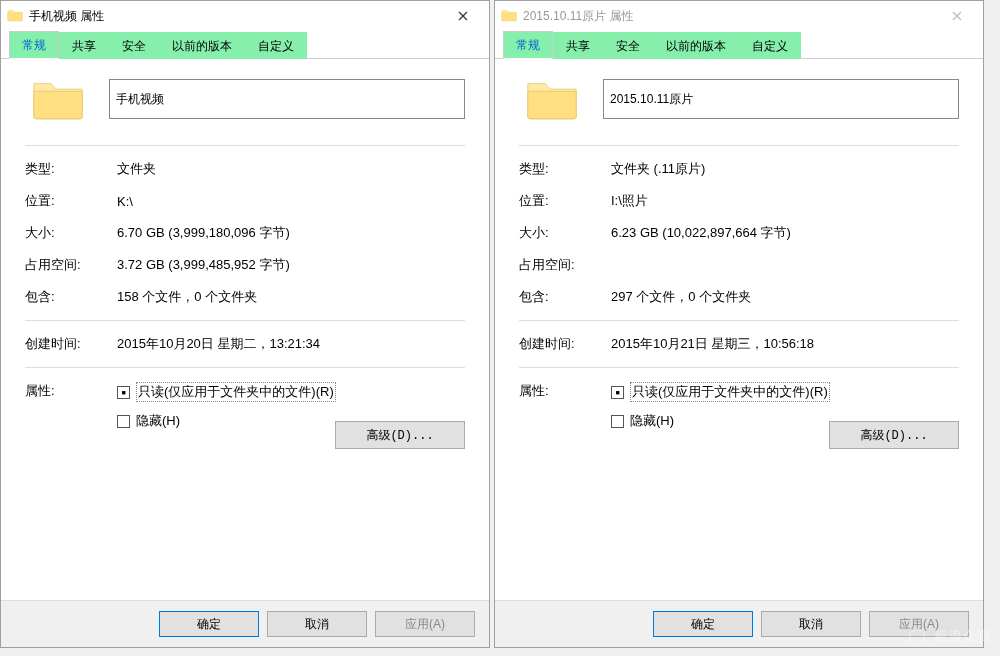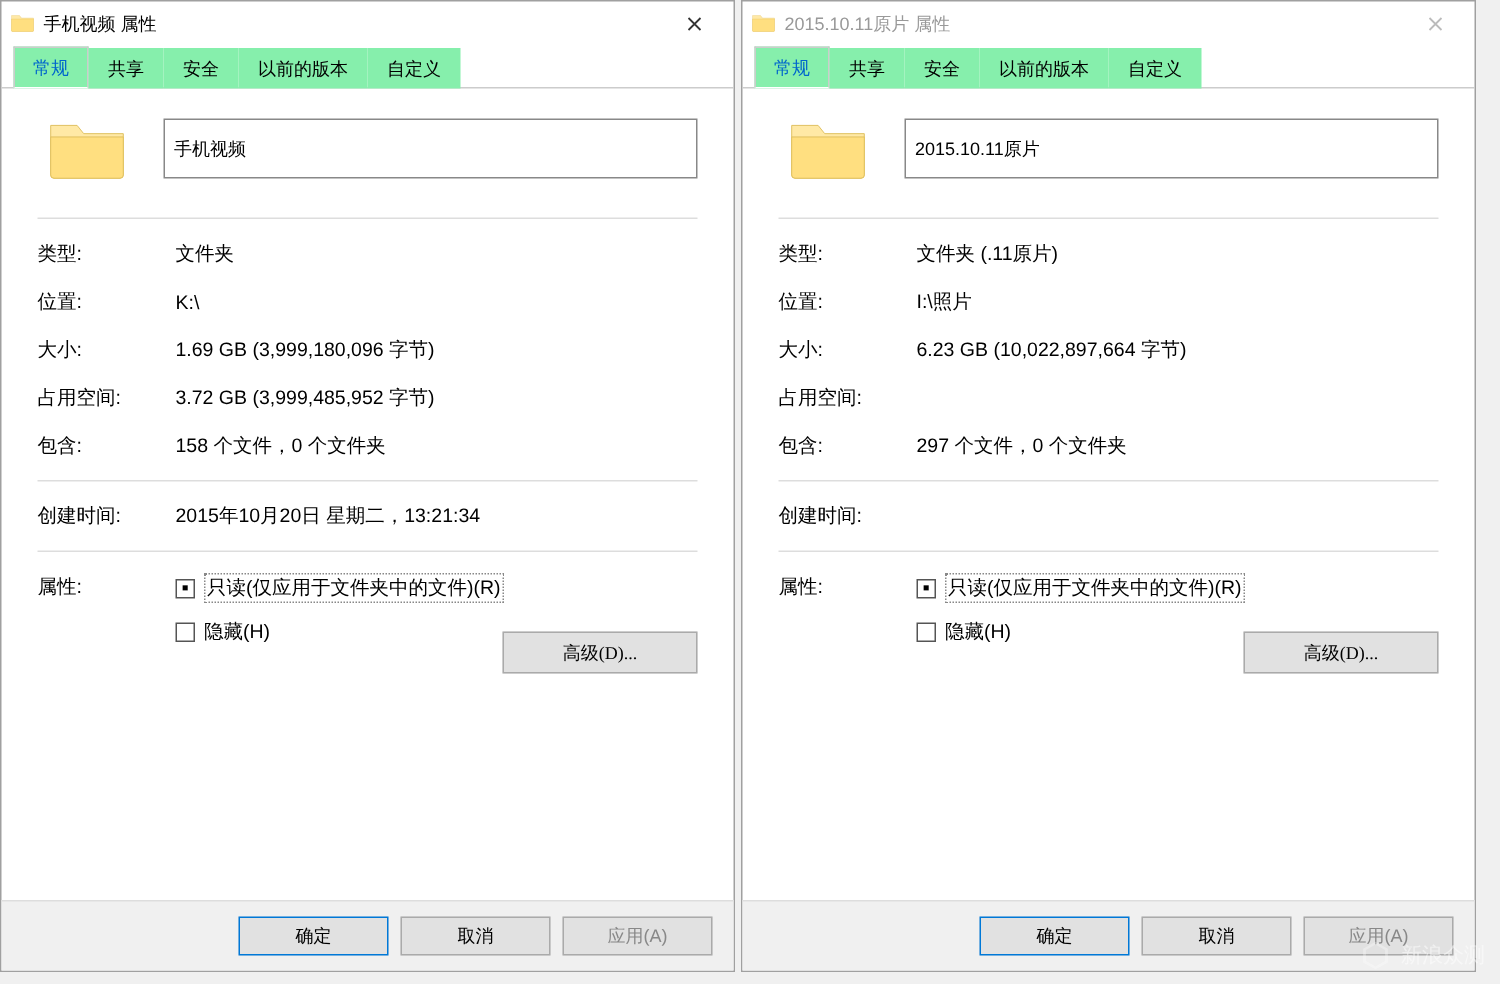--- a/index.html
+++ b/index.html
@@ -103,21 +103,21 @@
   .chk-row { display:flex; align-items:center; margin-bottom:10px; font-size:13px;}
   .chk-box {
     width:13px; height:13px; border:1px solid #555; margin-right:6px;
     display:inline-flex; align-items:center; justify-content:center;
     font-size:10px; line-height:1;
   }
   .chk-box.ind::after{ content:"■"; font-size:7px; }
   .adv-btn-wrap{ display:flex; justify-content:flex-end; margin-top:-33px; margin-bottom:10px;}
   .adv-btn{
     width:130px; height:28px; border:1px solid #aaa;
-    background:#e1e1e1; font-size:12px; font-family:Liberation Serif, serif;
+    background:#e1e1e1; font-size:12px; font-family:Liberation Mono, monospace;
     display:flex; align-items:center; justify-content:center;
   }
   .footer{
     display:flex; justify-content:flex-end; gap:8px;
     padding:10px 14px; border-top:1px solid #ddd;
     background:#f0f0f0;
   }
   .btn{
     width:100px; height:26px; border:1px solid #aaa;
     background:#e1e1e1; font-size:12px; font-family:inherit;
@@ -171,21 +171,21 @@
       <div class="row">
           <div class="label">类型:</div>
           <div class="val">文件夹</div>
         </div>
       <div class="row">
           <div class="label">位置:</div>
           <div class="val">K:\</div>
         </div>
       <div class="row">
           <div class="label">大小:</div>
-          <div class="val">1.69 GB (3,999,180,096 字节)</div>
+          <div class="val">6.70 GB (3,999,180,096 字节)</div>
         </div>
       <div class="row">
           <div class="label">占用空间:</div>
           <div class="val">3.72 GB (3,999,485,952 字节)</div>
         </div>
       <div class="row">
           <div class="label">包含:</div>
           <div class="val">158 个文件，0 个文件夹</div>
         </div>
       <div class="sep"></div>
@@ -261,20 +261,21 @@
       <div class="row">
           <div class="label">占用空间:</div>
         </div>
       <div class="row">
           <div class="label">包含:</div>
           <div class="val">297 个文件，0 个文件夹</div>
         </div>
       <div class="sep"></div>
       <div class="row">
           <div class="label">创建时间:</div>
+          <div class="val">2015年10月21日 星期三，10:56:18</div>
         </div>
       <div class="sep"></div>
       <div class="row" style="align-items:flex-start;">
         <div class="label">属性:</div>
         <div class="val">
           <div class="chk-row">
             <span class="chk-box ind"></span>
             <span style="border:1px dotted #888; padding:0 1px;">只读(仅应用于文件夹中的文件)(R)</span>
           </div>
           <div class="chk-row">

